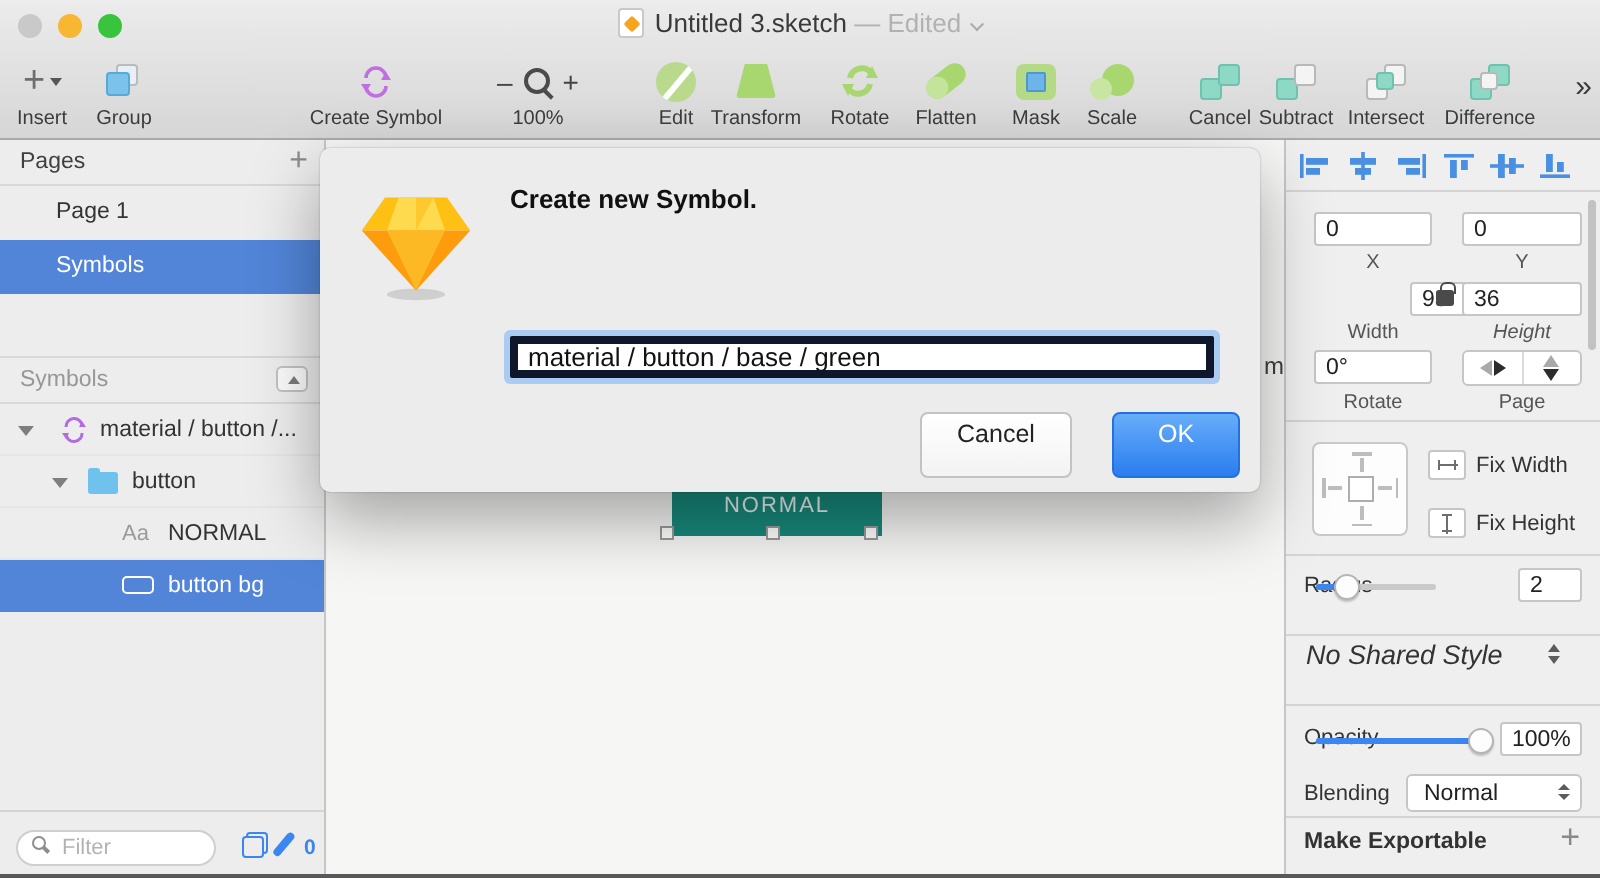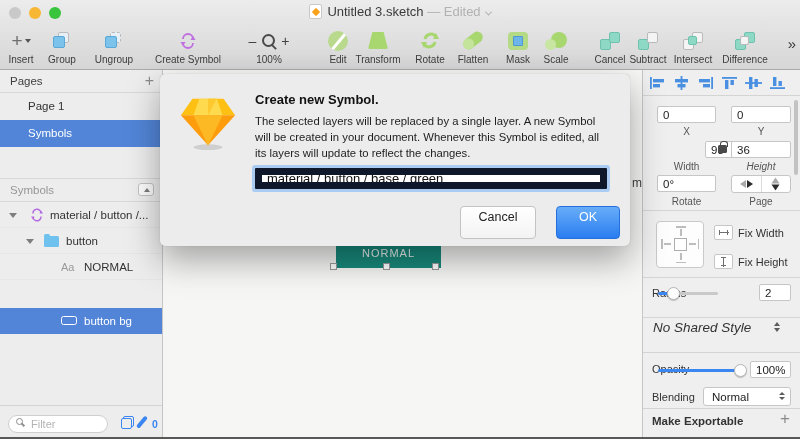--- a/index.html
+++ b/index.html
@@ -59,21 +59,21 @@
   .sb-header .hlabel { position:absolute; left:10px; top:5px; font-size:11.5px; color:#3f3f3f; }
   .add-page { position:absolute; right:8px; top:2px; font-size:16px; color:#8b8b8b; font-weight:300; }
   .page-row { position:relative; height:27px; line-height:27px; font-size:11.5px; color:#333; padding-left:28px; }
   .page-row.selected { background:#5285d8; color:#fff; }
   .sb-gap { height:32px; border-bottom:1px solid #d8d8d8; }
   .layers-header { position:relative; height:23px; border-bottom:1px solid #d8d8d8; }
   .layers-header .hlabel { position:absolute; left:10px; top:5px; font-size:11.5px; color:#979797; }
   .collapse-btn { position:absolute; right:8px; top:4px; width:16px; height:13px; background:#fbfbfb; border:1px solid #c2c2c2; border-radius:3px; }
   .collapse-btn::after { content:""; position:absolute; left:4.5px; top:4px; border-left:3px solid transparent; border-right:3px solid transparent; border-bottom:4px solid #7c7c7c; }
   .layer-row { position:relative; height:26px; line-height:26px; font-size:11.5px; color:#333; border-bottom:1px solid #e6e6e6; white-space:nowrap; }
-  .layer-row.selected { background:#5285d8; color:#fff; border-bottom-color:#5285d8;margin-top:28px; }
+  .layer-row.selected { background:#5285d8; color:#fff; border-bottom-color:#5285d8; }
   .disc { position:absolute; top:11px; border-left:4px solid transparent; border-right:4px solid transparent; border-top:5px solid #7e7e7e; }
   .lr-label { position:absolute; top:0; }
   .folder { position:absolute; width:15px; height:11px; background:#6fc1ee; border-radius:1.5px; top:8px; }
   .folder::before { content:""; position:absolute; left:0; top:-2px; width:6px; height:3px; background:#6fc1ee; border-radius:1.5px 1.5px 0 0; }
   .aa { position:absolute; font-size:11px; color:#9a9a9a; top:0; }
   .rect-ic { position:absolute; width:16px; height:9px; border:1.5px solid #fff; border-radius:2.5px; top:8px; }
   .sb-bottom { position:absolute; left:0; bottom:0; width:100%; height:34px; border-top:1px solid #d4d4d4; background:#ededed; }
   .filter-wrap { position:absolute; left:8px; top:8px; }
   .filter-input { width:100px; height:18px; border:1px solid #cfcfcf; border-radius:9px; background:#fff; font-size:11px; padding-left:22px; color:#444; font-family:"Liberation Sans",sans-serif; outline:none; }
   .filter-input::placeholder { color:#b3b3b3; }
@@ -130,21 +130,21 @@
   .st-dn { border-left:3.5px solid transparent; border-right:3.5px solid transparent; border-top:4.5px solid #5c5c5c; }
   .dropdown { position:absolute; left:15px; top:317px; width:133px; height:19px; background:#fff; border:1px solid #c6c6c6; border-radius:3px; font-size:11.5px; color:#222; padding:3px 0 0 8px; }
   .mk-label { position:absolute; left:9px; top:345px; font-size:11.5px; font-weight:bold; color:#333; }
   .mk-add { position:absolute; right:10px; top:339px; font-size:17px; color:#8a8a8a; font-weight:300; }
   .scrollbar { position:absolute; right:2px; top:30px; width:4px; height:75px; background:#c2c2c2; border-radius:2px; }
 
   
   .dialog { position:absolute; left:160px; top:74px; width:470px; height:172px; background:#ececec; border-radius:5px; box-shadow:0 14px 34px rgba(0,0,0,.34), 0 0 1px rgba(0,0,0,.3); z-index:50; }
   .dlg-title { position:absolute; left:95px; top:18px; font-size:13px; font-weight:bold; color:#111; }
   .dlg-body { position:absolute; left:95px; top:39px; width:356px; font-size:11.3px; line-height:1.42; color:#1d1d1d; }
-  .dlg-input { position:absolute; left:95px; top:94px; width:352px; height:21px; border:7px solid #0f172a; box-shadow:0 0 0 3px rgba(116,177,247,.55); border-radius:1px; font-size:13px; padding:0 5px; color:#111; background:#fff; font-family:"Liberation Sans",sans-serif; outline:none; }
+  .dlg-input { position:absolute; left:95px; top:94px; width:352px; height:21px; border:4px solid #0f172a; box-shadow:0 0 0 3px rgba(116,177,247,.55); border-radius:1px; font-size:13px; padding:0 5px; color:#111; background:#fff; font-family:"Liberation Sans",sans-serif; outline:none; }
   .dlg-btn { position:absolute; top:132px; height:33px; border-radius:4px; font-size:12.5px; text-align:center; padding-top:3px; }
   .btn-cancel { left:300px; width:76px; background:linear-gradient(#ffffff,#f3f3f3); border:1px solid #c3c3c3; color:#222; }
   .btn-ok { left:396px; width:64px; background:linear-gradient(#67adf9,#2a7df0); border:1px solid #2470dd; color:#fff; }
   .gem { position:absolute; left:17px; top:18px; }
 
   .window-edge { position:absolute; left:0; bottom:0; width:100%; height:2px; background:#585858; z-index:90; }
 </style>
 </head>
 <body>
 
@@ -169,29 +169,20 @@
       <div class="t-label">Insert</div>
     </div>
     <div class="tool" style="left:42px;width:40px;">
       <div class="t-icon">
           <span class="sq">
             <i class="back"></i>
             <i class="front"></i>
           </span>
         </div>
       <div class="t-label">Group</div>
-    </div>
-    <div class="tool" style="left:90px;width:48px;">
-      <div class="t-icon">
-          <span class="sq">
-            <i class="back" style="border-style:dashed;"></i>
-            <i class="front"></i>
-          </span>
-        </div>
-      <div class="t-label">Ungroup</div>
     </div>
     <div class="tool" style="left:146px;width:84px;">
       <div class="t-icon">
         <svg class="sym-svg" width="18" height="18" viewBox="0 0 18 18">
           <path d="M4 7 A5 5 0 0 1 14 7" fill="none" stroke="#c06fe0" stroke-width="1.8"></path>
           <path d="M14 11 A5 5 0 0 1 4 11" fill="none" stroke="#c06fe0" stroke-width="1.8"></path>
           <path d="M14 4 L16.5 8 L11.5 8 Z" fill="#c06fe0"></path>
           <path d="M4 14 L1.5 10 L6.5 10 Z" fill="#c06fe0"></path>
         </svg>
       </div>
@@ -467,20 +458,19 @@
   <div class="dialog">
     <svg class="gem" width="62" height="60" viewBox="0 0 64 60">
       <ellipse cx="32" cy="56" rx="15" ry="3" fill="rgba(0,0,0,0.12)"></ellipse>
       <polygon points="16,6 48,6 60,23 4,23" fill="#fdc013"></polygon>
       <polygon points="23,6 41,6 47,23 17,23" fill="#fedb4e"></polygon>
       <polygon points="32,6 41,6 32,23" fill="#fec92e"></polygon>
       <polygon points="4,23 60,23 32,54" fill="#fd9d0e"></polygon>
       <polygon points="17,23 47,23 32,54" fill="#fdb924"></polygon>
     </svg>
     <div class="dlg-title">Create new Symbol.</div>
-    <div class="dlg-body">The selected layers will be replaced by a single layer. A new Symbol will be created in your document. Whenever this Symbol is edited, all its layers will update to reflect the changes.</div>
     <input class="dlg-input" value="material / button / base / green" style="">
     <div class="dlg-btn btn-cancel">Cancel</div>
     <div class="dlg-btn btn-ok">OK</div>
   </div>
 
   <div class="window-edge"></div>
 </div>
 
 </body></html>

